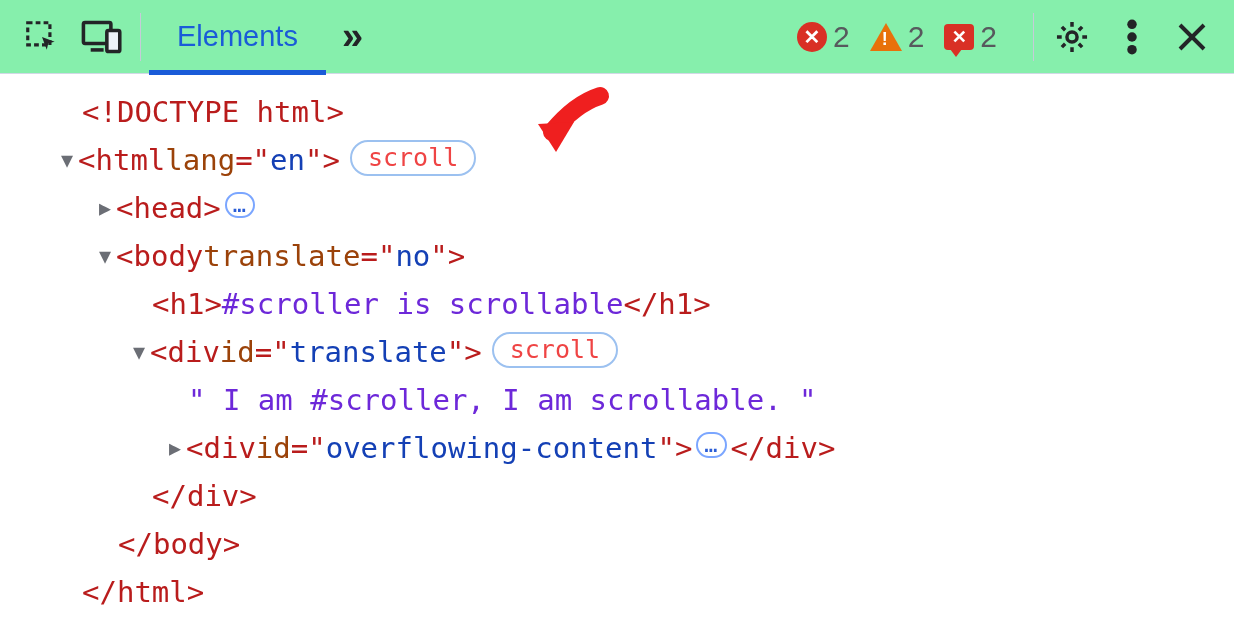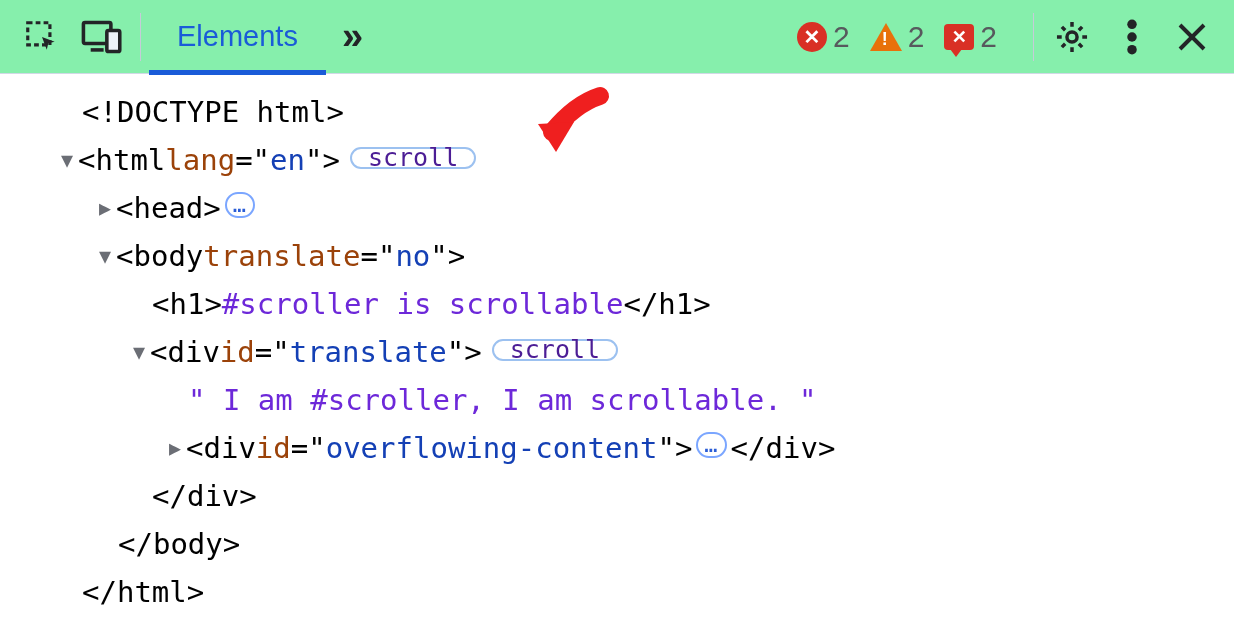--- a/index.html
+++ b/index.html
@@ -122,43 +122,43 @@
   .ind { display:inline-block; }
   .disc {
     display: inline-flex;
     width: 22px;
     justify-content: center;
     color: #6b6e75;
     cursor: pointer;
     user-select: none;
     font-size: 20px;
   }
-  .nod { color: #000000; } 
+  .nod { color: #b91c1c; } 
   .attr-name { color: #9b4209; }
   .attr-val { color: #1440b5; }
   .txt { color: #6d28d9; }
   .ellips {
     display: inline-flex; align-items: center; justify-content: center;
     border: 2px solid #7ba6ff;
     color: #2a5dd6;
     border-radius: 14px;
     height: 26px; padding: 0 6px;
     font-size: 22px; line-height: 1;
     letter-spacing: 1px;
     margin: 0 4px;
     position: relative; top: -3px;
     cursor: pointer;
   }
   .badge {
     display: inline-flex; align-items: center;
     border: 2px solid #9cc1f0;
-    color: #4c1d95;
+    color: #ef4444;
     background: #fff;
     border-radius: 18px;
-    height: 22px;
+    height: 36px;
     padding: 0 16px;
     font-size: 25px;
     font-family: ui-monospace, "SF Mono", Menlo, Consolas, monospace;
     margin-left: 10px;
     position: relative; top: -2px;
     cursor: pointer;
   }
   
   .arrow-ann {
     position: absolute;

